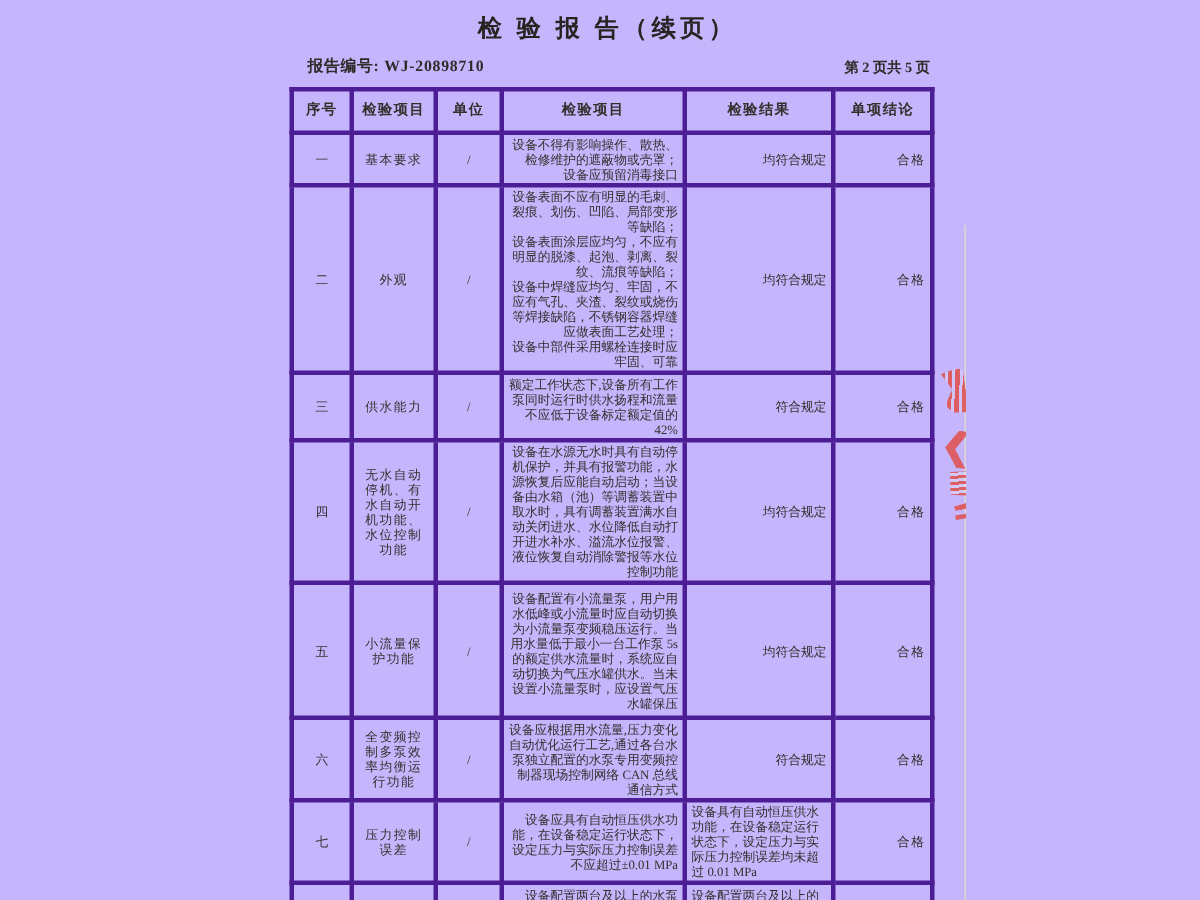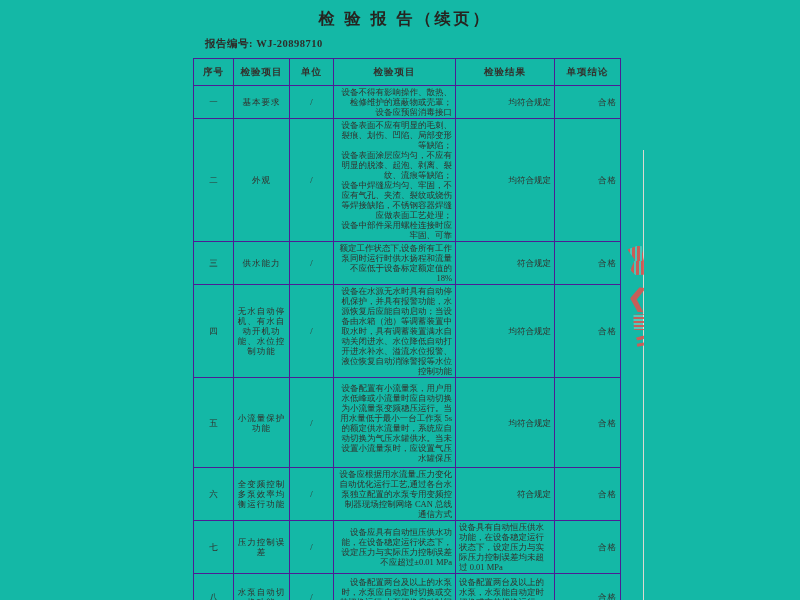--- a/index.html
+++ b/index.html
@@ -3,21 +3,21 @@
 <meta charset="utf-8">
 <style>
   html,body{margin:0;padding:0;}
   body{
     width:800px;height:600px;overflow:hidden;
     background:#fbfaf6;
     font-family:"Liberation Serif","DejaVu Serif",serif;
     color:#2e2c29;
     position:relative;
   }
-  .page{position:absolute;inset:0;background:#14b8a6;}
+  .page{position:absolute;inset:0;background:#c4b5fd;}
 
   .title{
     position:absolute;top:9px;left:0;width:810px;
     text-align:center;
     font-size:16px;font-weight:bold;letter-spacing:3px;
     color:#262420;
   }
   .meta-report{
     position:absolute;top:37px;left:205px;
     font-size:10.5px;font-weight:bold;letter-spacing:.5px;
@@ -27,21 +27,21 @@
     text-align:right;font-size:9.5px;font-weight:bold;
   }
 
   table.report{
     position:absolute;left:193px;top:58px;
     width:427px;table-layout:fixed;
     border-collapse:collapse;
     background:transparent;
   }
   table.report th, table.report td{
-    border:1px solid #4c1d95;
+    border:3px solid #4c1d95;
     padding:1px 3px;
     vertical-align:middle;
     font-size:8.5px;line-height:10px;
     color:#33302c;
   }
   table.report th{
     height:22px;font-size:9.5px;font-weight:bold;
     text-align:center;letter-spacing:1px;padding:2px;
   }
   td.c-no{ text-align:center;font-size:9px; }
@@ -99,20 +99,21 @@
 </style>
 </head>
 <body>
 
 <div class="page">
 
   <div class="title">检 验 报 告（续页）</div>
 
   <div class="meta-report"><span>报告编号:</span> <span>WJ-20898710</span></div>
 
+  <div class="meta-page">第 2 页共 5 页</div>
 
   <table class="report">
     <colgroup>
       <col style="width:40px">
         <col style="width:56px">
         <col style="width:44px">
       <col style="width:122px">
         <col style="width:99px">
         <col style="width:66px">
     </colgroup>
@@ -144,21 +145,21 @@
 设备表面涂层应均匀，不应有明显的脱漆、起泡、剥离、裂纹、流痕等缺陷；
 设备中焊缝应均匀、牢固，不应有气孔、夹渣、裂纹或烧伤等焊接缺陷，不锈钢容器焊缝应做表面工艺处理；
 设备中部件采用螺栓连接时应牢固、可靠</td>
         <td class="c-res">均符合规定</td>
         <td class="c-con">合格</td>
       </tr>
       <tr class="r3">
         <td class="c-no">三</td>
         <td class="c-item">供水能力</td>
         <td class="c-unit">/</td>
-        <td class="c-std">额定工作状态下,设备所有工作泵同时运行时供水扬程和流量不应低于设备标定额定值的 18%</td>
+        <td class="c-std">额定工作状态下,设备所有工作泵同时运行时供水扬程和流量不应低于设备标定额定值的 42%</td>
         <td class="c-res">符合规定</td>
         <td class="c-con">合格</td>
       </tr>
       <tr class="r4">
         <td class="c-no">四</td>
         <td class="c-item">无水自动停机、有水自动开机功能、水位控制功能</td>
         <td class="c-unit">/</td>
         <td class="c-std">设备在水源无水时具有自动停机保护，并具有报警功能，水源恢复后应能自动启动；当设备由水箱（池）等调蓄装置中取水时，具有调蓄装置满水自动关闭进水、水位降低自动打开进水补水、溢流水位报警、液位恢复自动消除警报等水位控制功能</td>
         <td class="c-res">均符合规定</td>
         <td class="c-con">合格</td>

